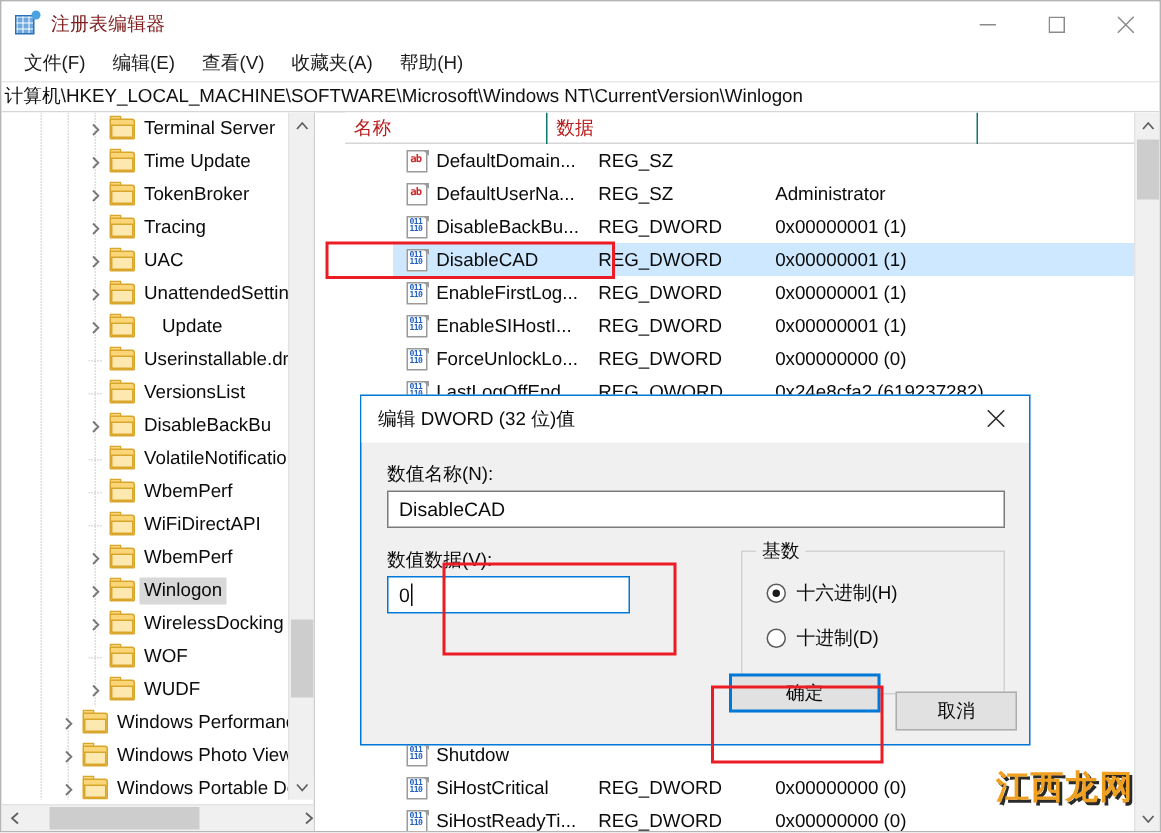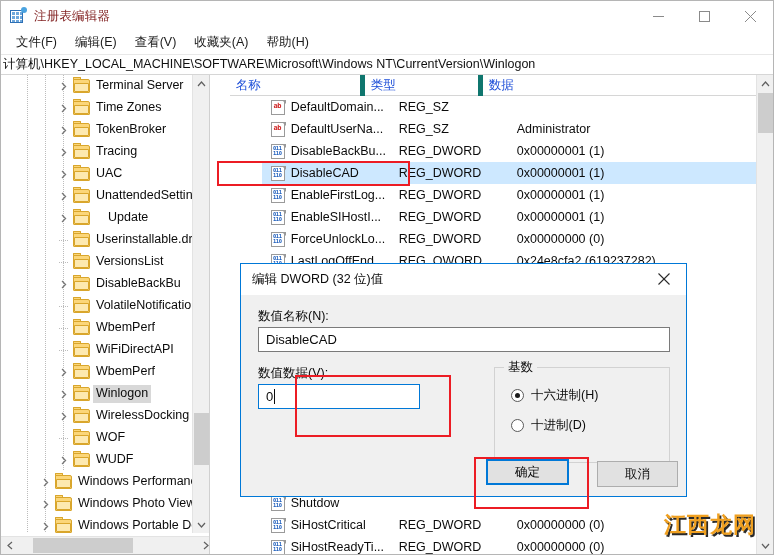--- a/index.html
+++ b/index.html
@@ -177,22 +177,22 @@
     position: relative; width: 557px; height: 479px;
     background: #ffffff; overflow: hidden;
   }
   .lheader {
     position: absolute; left: 0; top: 0; width: 540px; height: 21px;
     background: #ffffff; border-bottom: 1px solid #d6d6d6;
     display: flex;
   }
   .lh-cell {
     position: relative;
-    font-size: 12.5px; color: #1d4ed8; padding: 2px 0 0 6px;
-    border-right: 5px solid #0f766e; height: 21px;
+    font-size: 12.5px; color: #b91c1c; padding: 2px 0 0 6px;
+    border-right: 1px solid #0f766e; height: 21px;
   }
   .rows { position: absolute; left: 0; top: 21px; width: 540px; }
   .lrow {
     position: relative; height: 22px; display: flex; align-items: center;
     font-size: 12.5px; color: #0b0b0b; white-space: nowrap; margin-left: 32px;
   }
   .lrow.sel { background: #cde8ff; }
   .vicon {
     position: relative; width: 15px; height: 15px; margin-left: 9px; flex: none;
   }
@@ -381,21 +381,21 @@
             <div class="chev" style="left: 56px;">
               <svg width="6" height="9" viewBox="0 0 6 9">
                 <polyline points="1,1 4.6,4.5 1,8" fill="none" stroke="#767676" stroke-width="1.2"></polyline>
               </svg>
             </div>
             <div class="folder" style="left: 72px; top: 4px;">
               <div class="tab"></div>
               <div class="back"></div>
               <div class="front"></div>
             </div>
-            <div class="tlabel" style="left: 92px;">Time Zones</div>
+            <div class="tlabel" style="left: 92px;">Time Update</div>
           </div>
           <div class="tree-row">
             <div class="tline" style="left: 26px;"></div>
             <div class="tline" style="left: 44px;"></div>
             <div class="tline" style="left: 62px;"></div>
             <div class="chev" style="left: 56px;">
               <svg width="6" height="9" viewBox="0 0 6 9">
                 <polyline points="1,1 4.6,4.5 1,8" fill="none" stroke="#767676" stroke-width="1.2"></polyline>
               </svg>
             </div>
@@ -694,21 +694,20 @@
           <svg width="6" height="9" viewBox="0 0 6 9">
               <polyline points="1,1 5,4.5 1,8" fill="none" stroke="#606060" stroke-width="1.2"></polyline>
             </svg>
         </div>
       </div>
     </div>
 
     <div class="list-pane">
       <div class="lheader">
         <div class="lh-cell" style="width:135px;">名称</div>
-        <div class="lh-cell" style="width:118px;">类型</div>
         <div class="lh-cell" style="width:287px;">数据</div>
       </div>
 
       <div class="rows" id="list-rows">
           <div class="lrow">
             <div class="vicon sz">
               <div class="page"></div>
               <div class="corner"></div>
               <div class="glyph">ab</div>
             </div>
@@ -997,21 +996,21 @@
         <div class="radio-row" style="left:16px; top:19px;">
           <span class="radio on"></span>
           <span>十六进制(H)</span>
         </div>
         <div class="radio-row" style="left:16px; top:49px;">
           <span class="radio"></span>
           <span>十进制(D)</span>
         </div>
       </div>
 
-      <div class="btn default" style="left:245px; top:164px; width:83px;">确定</div>
+      <div class="btn default" style="left:245px; top:154px; width:101px;">确定</div>
       <div class="btn" style="left:356px; top:166px; width:81px;">取消</div>
     </div>
   </div>
 
   <div class="redbox" style="left:294px; top:374px; width:156px; height:62px;"></div>
   <div class="redbox" style="left:473px; top:456px; width:115px; height:52px;"></div>
 
   <div class="watermark">江西龙网</div>
 
 </div>

